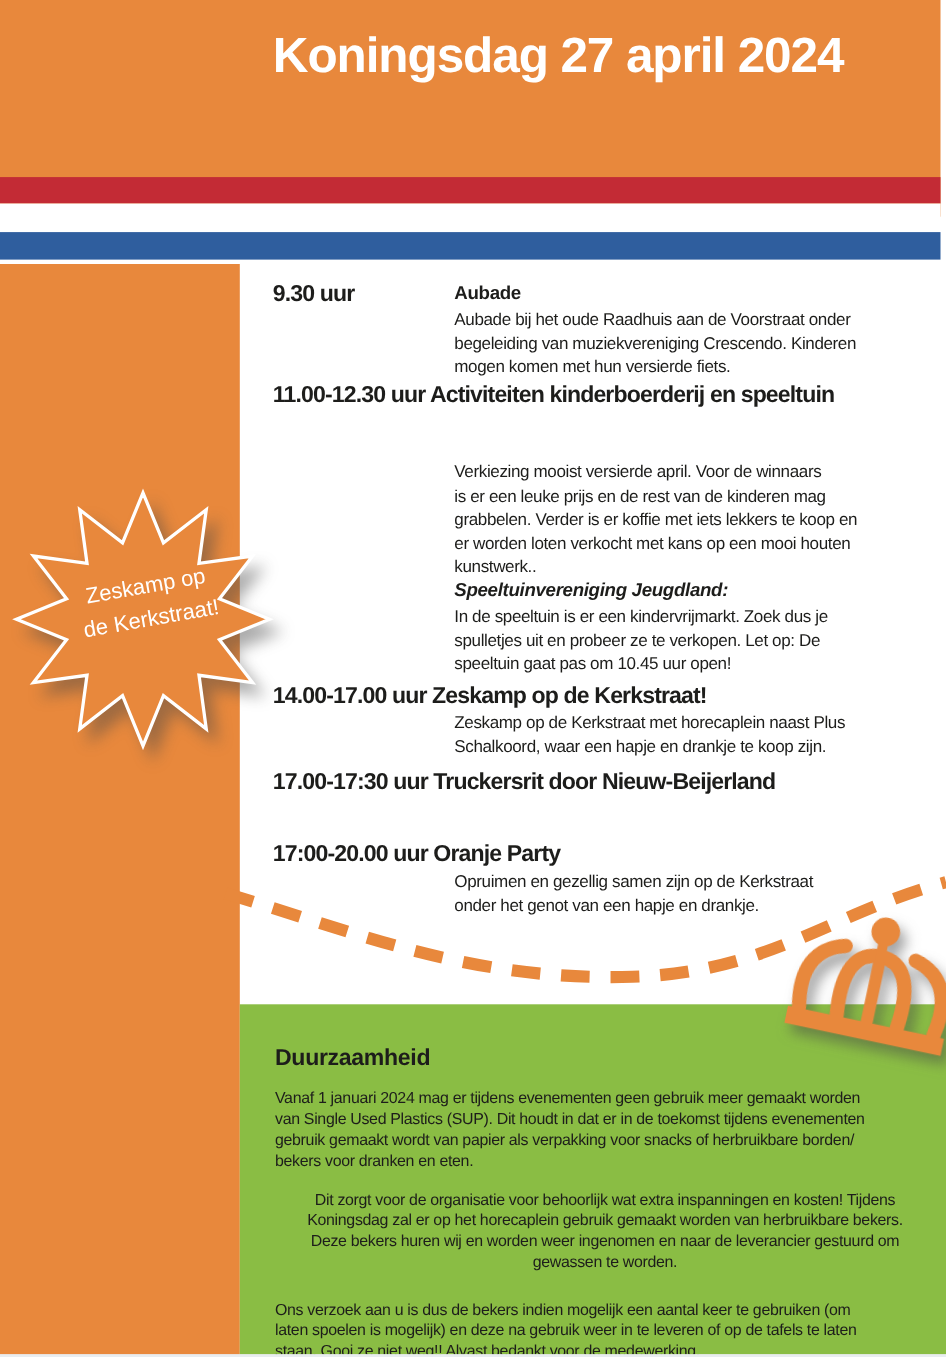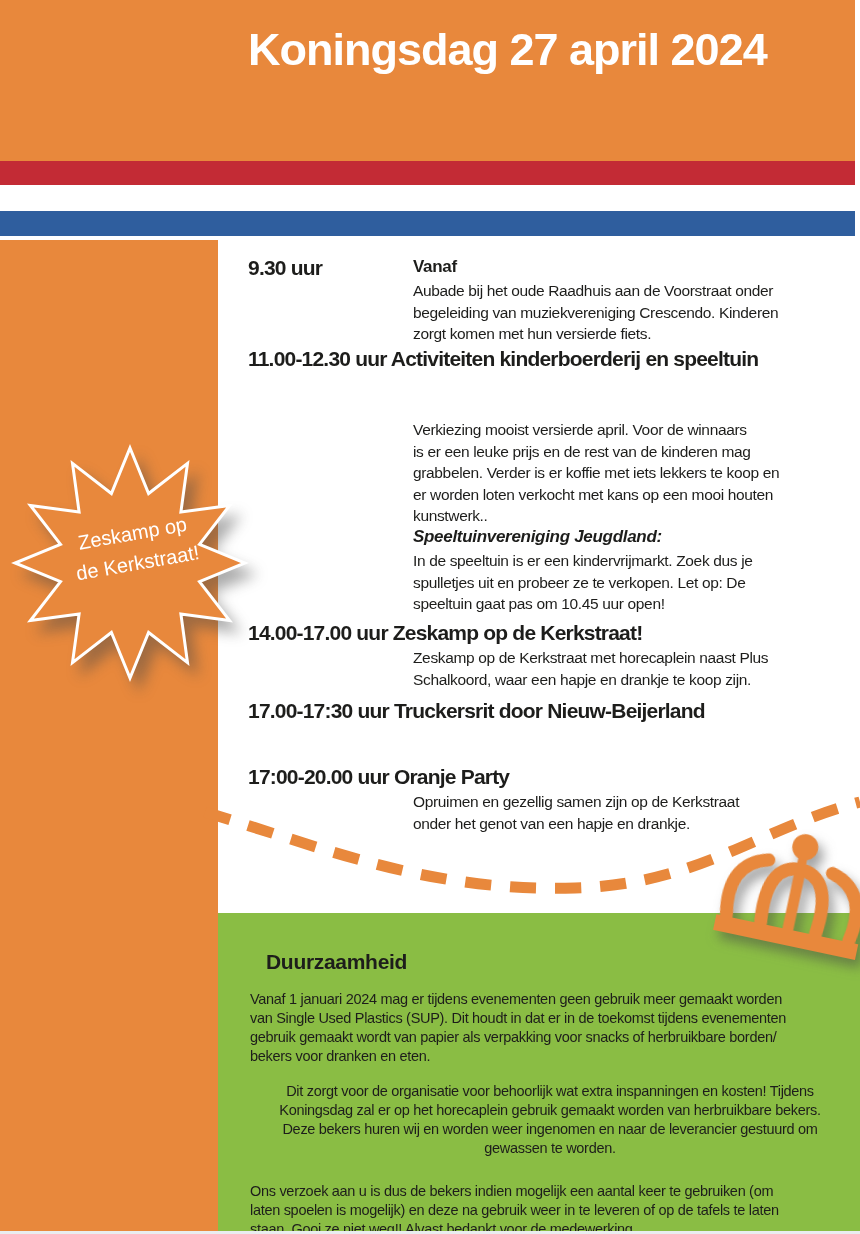--- a/index.html
+++ b/index.html
@@ -36,21 +36,21 @@
   .h-time{position:absolute;font-size:21px;font-weight:bold;letter-spacing:-.8px;white-space:nowrap;color:var(--ink);}
   .e-title{position:absolute;left:413px;font-size:17px;font-weight:bold;letter-spacing:-.3px;white-space:nowrap;color:var(--ink);}
   .e-title.it{font-style:italic;}
   .e-body{position:absolute;left:413px;font-size:15.5px;line-height:21.5px;letter-spacing:-.35px;white-space:pre-line;color:var(--ink);}
   
   .wave-svg{position:absolute;left:0;top:780px;width:860px;height:160px;z-index:2;}
   .crown-svg{position:absolute;left:712px;top:833px;width:165px;height:125px;z-index:5;
     transform:rotate(12deg);filter:drop-shadow(7px 7px 6px rgba(70,70,70,.5));}
   
   .green{position:absolute;left:218px;top:913px;width:642px;height:321px;background:var(--green);z-index:1;}
-  .g-head{position:absolute;left:250px;top:950px;font-size:21px;font-weight:bold;letter-spacing:-.3px;color:var(--ink);z-index:2;margin-left:16px;}
+  .g-head{position:absolute;left:250px;top:950px;font-size:21px;font-weight:bold;letter-spacing:-.3px;color:var(--ink);z-index:2;}
   .g-par{position:absolute;left:250px;width:600px;font-size:14.5px;line-height:19px;letter-spacing:-.3px;white-space:pre-line;color:var(--ink);z-index:2;}
   .g-p1{top:990px;} .g-p2{top:1082px;text-align:center;} .g-p3{top:1182px;}
   .bottom-strip{position:absolute;left:0;bottom:0;width:860px;height:3px;background:#E9EDF0;z-index:6;}
 </style>
 </head>
 <body>
 
 <div class="page">
 
   <div class="header">
@@ -64,24 +64,24 @@
 
   <svg class="star-svg" viewBox="0 0 240 240" aria-hidden="true">
     <polygon points="120,5 138.6,50.5 177.5,20.4 170.9,69.1 219.6,62.5 189.5,101.4 235,120 189.5,138.6 219.6,177.5 170.9,170.9 177.5,219.6 138.6,189.5 120,235 101.4,189.5 62.5,219.6 69.1,170.9 20.4,177.5 50.5,138.6 5,120 50.5,101.4 20.4,62.5 69.1,69.1 62.5,20.4 101.4,50.5" style="fill:var(--orange);stroke:var(--white);stroke-width:3;stroke-linejoin:miter;"></polygon>
   </svg>
   <div class="star-text">
     <div>Zeskamp op</div>
     <div>de Kerkstraat!</div>
   </div>
 
   <div class="h-time" style="left:248px;top:256px;">9.30 uur</div>
-  <div class="e-title" style="top:257px;">Vanaf</div>
+  <div class="e-title" style="top:257px;">Aubade</div>
   <div class="e-body" style="top:280px;">Aubade bij het oude Raadhuis aan de Voorstraat onder
 begeleiding van muziekvereniging Crescendo. Kinderen
-zorgt komen met hun versierde fiets.</div>
+mogen komen met hun versierde fiets.</div>
 
   <div class="h-time" style="left:248px;top:347px;">11.00-12.30 uur Activiteiten kinderboerderij en speeltuin</div>
 
   <div class="e-body" style="top:419px;">Verkiezing mooist versierde april. Voor de winnaars
 is er een leuke prijs en de rest van de kinderen mag
 grabbelen. Verder is er koffie met iets lekkers te koop en
 er worden loten verkocht met kans op een mooi houten
 kunstwerk..</div>
 
   <div class="e-title it" style="top:527px;">Speeltuinvereniging Jeugdland:</div>

